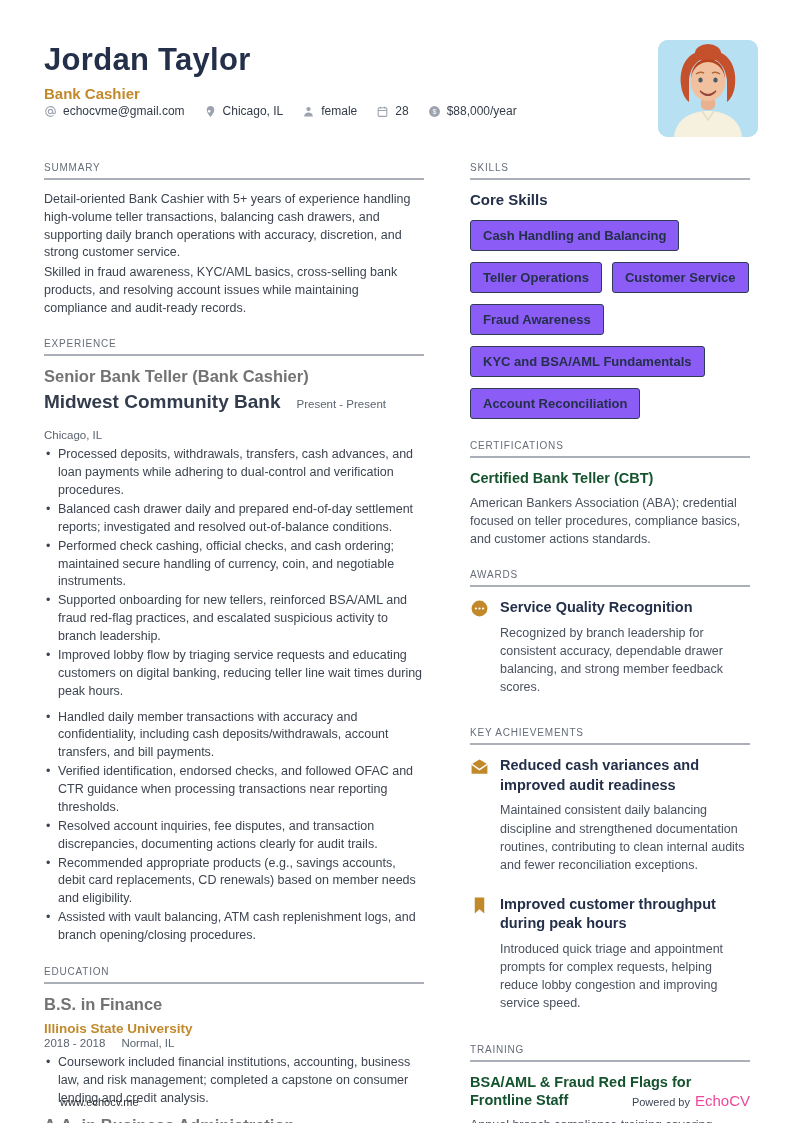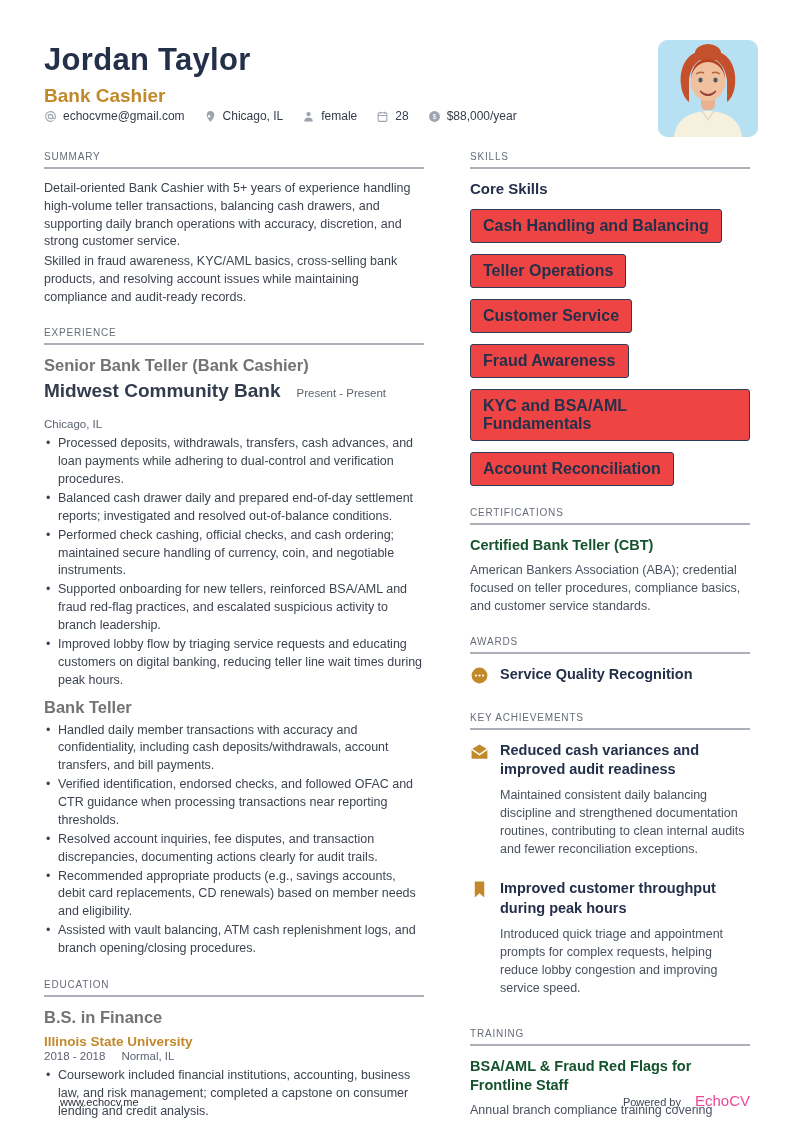--- a/index.html
+++ b/index.html
@@ -5,69 +5,69 @@
   * { margin:0; padding:0; box-sizing:border-box; }
   html,body { background:#e9e9e9; }
   body { font-family:"Liberation Sans", sans-serif; }
   .page{
     position:relative; width:794px; height:1123px; margin:0 auto;
     background:#ffffff; overflow:hidden; color:#3d4450;
   }
   
   .header{ position:relative; padding:42px 44px 0 44px; }
   .name{ font-size:31px; font-weight:700; color:#24304a; letter-spacing:.3px; }
-  .job-title{ margin-top:7px; font-size:19px; font-weight:700; color:#c2892b; }
+  .job-title{ margin-top:7px; font-size:15px; font-weight:700; color:#c2892b; }
   .contact-row{ margin-top:2px; display:flex; align-items:center; gap:19px; font-size:12px; color:#343c49; }
   .contact-item{ display:flex; align-items:center; gap:6px; }
   .contact-item .cicon{ width:13px; height:13px; display:inline-flex; color:#9ca3af; }
   .contact-item .cicon svg{ width:13px; height:13px; }
   .photo{
     position:absolute; top:40px; right:36px; width:100px; height:97px;
     border-radius:10px; overflow:hidden; background:#b7e1f3;
   }
   
   .columns{ display:flex; gap:46px; padding:28px 44px 0 44px; }
   .col-left{ width:380px; flex:none; }
   .col-right{ width:280px; flex:none; }
-  .section{ margin-bottom:21px; }
+  .section{ margin-bottom:21px;margin-top:16px; }
   .sec-label{
     font-size:10px; letter-spacing:.8px; color:#666d78; font-weight:400;
     border-bottom:2px solid #abb0b8; padding-bottom:5px; margin-bottom:11px;
   }
   .para{ font-size:12.5px; line-height:1.42; color:#3d4450; margin-bottom:2px; }
   
   .job{ margin-bottom:6px; }
   .job-h{ font-size:16.5px; font-weight:700; color:#737373; margin:6px 0 5px 0; }
   .meta-row{ display:flex; align-items:baseline; gap:16px; margin-bottom:5px; flex-wrap:wrap; }
   .company{ font-size:19px; font-weight:600; color:#323c4d; }
   .school{ font-size:13.5px; font-weight:600; color:#c2892b; }
   .meta-dim{ font-size:11.5px; color:#5b6470; }
   ul.bullets{ list-style:none; margin:2px 0 8px 0; }
   ul.bullets li{ position:relative; padding-left:14px; font-size:12.5px; line-height:1.43; color:#3d4450; margin-bottom:1px; }
   ul.bullets li::before{ content:"•"; position:absolute; left:2px; color:#3d4450; }
   
   .group-title{ font-size:15px; font-weight:600; color:#24304a; margin:2px 0 12px 0; }
   .pills{ display:flex; flex-wrap:wrap; gap:11px 10px; }
   .pill{
     border:1.5px solid #2e3c58; border-radius:3px; padding:7px 12px;
-    font-size:16px; font-weight:700; color:#24304a; background:#ef4444;
+    font-size:13px; font-weight:700; color:#24304a; background:#8b5cf6;
   }
   .cert-title, .train-title{ font-size:14.5px; font-weight:600; color:#14532d; margin:2px 0 6px 0; line-height:1.3; }
   .desc{ font-size:12.5px; line-height:1.45; color:#49515f; margin-bottom:10px; }
   .ico-item{ display:flex; gap:11px; margin-bottom:11px; }
   .ico-item .gicon{ width:19px; height:19px; flex:none; margin-top:1px; }
   .ico-item .gicon svg{ width:19px; height:19px; }
   .ico-body .ico-title{ font-size:14.5px; font-weight:600; color:#24304a; line-height:1.35; margin-bottom:6px; }
   
   .footer{
     position:absolute; left:60px; right:44px; bottom:14px;
     display:flex; justify-content:space-between; align-items:baseline;
   }
   .site{ font-size:11px; color:#2b2f36; text-decoration:none; }
-  .powered{ display:flex; align-items:baseline; gap:14px; }
+  .powered{ display:flex; align-items:baseline; gap:5px; }
   .powered-prefix{ font-size:11px; color:#3e4654; }
   .powered-brand{ font-size:15px; font-weight:500; color:#ec4899;text-align:center; }
 </style>
 </head>
 <body>
 
 <div class="page">
 
   <div class="header">
     <div class="name">Jordan Taylor</div>
@@ -160,21 +160,20 @@
               </div>
               <ul class="bullets">
                 <li>Processed deposits, withdrawals, transfers, cash advances, and loan payments while adhering to dual-control and verification procedures.</li>
                 <li>Balanced cash drawer daily and prepared end-of-day settlement reports; investigated and resolved out-of-balance conditions.</li>
                 <li>Performed check cashing, official checks, and cash ordering; maintained secure handling of currency, coin, and negotiable instruments.</li>
                 <li>Supported onboarding for new tellers, reinforced BSA/AML and fraud red-flag practices, and escalated suspicious activity to branch leadership.</li>
                 <li>Improved lobby flow by triaging service requests and educating customers on digital banking, reducing teller line wait times during peak hours.</li>
               </ul>
             </div>
             <div class="job">
-              <div class="job-h">Bank Teller</div>
               <ul class="bullets">
                 <li>Handled daily member transactions with accuracy and confidentiality, including cash deposits/withdrawals, account transfers, and bill payments.</li>
                 <li>Verified identification, endorsed checks, and followed OFAC and CTR guidance when processing transactions near reporting thresholds.</li>
                 <li>Resolved account inquiries, fee disputes, and transaction discrepancies, documenting actions clearly for audit trails.</li>
                 <li>Recommended appropriate products (e.g., savings accounts, debit card replacements, CD renewals) based on member needs and eligibility.</li>
                 <li>Assisted with vault balancing, ATM cash replenishment logs, and branch opening/closing procedures.</li>
               </ul>
             </div>
           </div>
       </div>
@@ -212,36 +211,37 @@
             <span class="pill">Fraud Awareness</span>
             <span class="pill">KYC and BSA/AML Fundamentals</span>
             <span class="pill">Account Reconciliation</span>
           </div>
       </div>
 
       <div class="section">
         <div class="sec-label">CERTIFICATIONS</div>
         <div id="certification-list">
             <div class="cert-title">Certified Bank Teller (CBT)</div>
-            <div class="desc">American Bankers Association (ABA); credential focused on teller procedures, compliance basics, and customer service standards.</div>
+            <div class="desc">American Bankers Association (ABA); credential focused on teller procedures, compliance basics, and customer actions standards.</div>
           </div>
       </div>
 
       <div class="section">
         <div class="sec-label">AWARDS</div>
         <div id="award-list">
             <div class="ico-item">
               <span class="gicon"><svg viewBox="0 0 24 24">
                   <circle cx="12" cy="12" r="10" fill="#c2892b"></circle>
                   <circle cx="7.5" cy="12" r="1.4" fill="#fff"></circle>
                   <circle cx="12" cy="12" r="1.4" fill="#fff"></circle>
                   <circle cx="16.5" cy="12" r="1.4" fill="#fff"></circle>
                 </svg></span>
               <div class="ico-body">
                 <div class="ico-title">Service Quality Recognition</div>
+                <div class="desc">Recognized by branch leadership for consistent accuracy, dependable drawer balancing, and strong member feedback scores.</div>
               </div>
             </div>
           </div>
       </div>
 
       <div class="section">
         <div class="sec-label">KEY ACHIEVEMENTS</div>
         <div id="achievement-list">
             <div class="ico-item">
               <span class="gicon"><svg viewBox="0 0 24 24">

